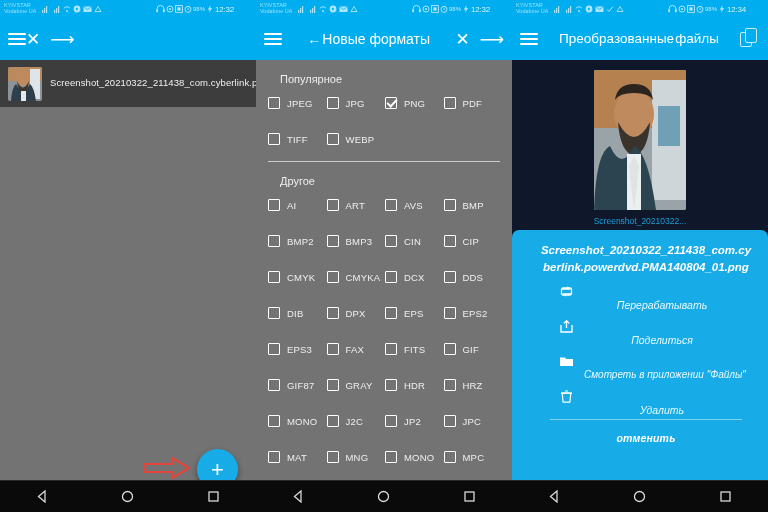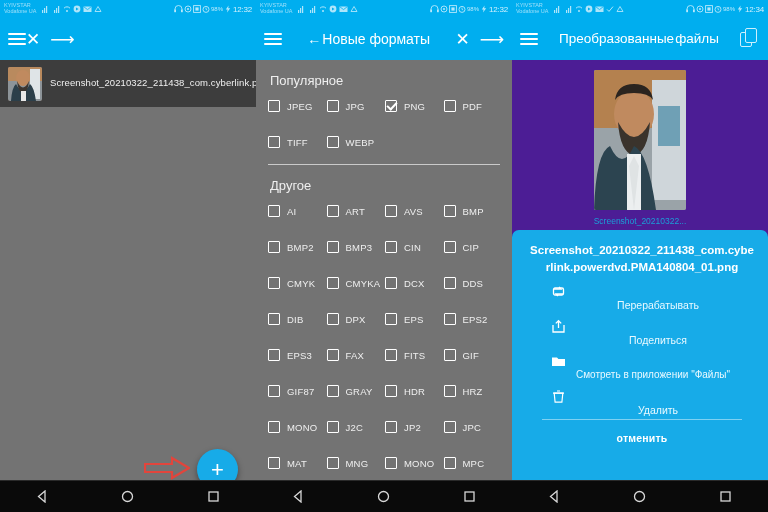--- a/index.html
+++ b/index.html
@@ -13,21 +13,21 @@
   .panel { position: relative; width: 256px; height: 512px; overflow: hidden; background: #737373; }
 
   
   .statusbar {
     height: 18px; background: #00AEEF; color: #cdeffd;
     display: flex; align-items: center; padding: 0 4px;
     font-size: 7px; position: relative;
   }
   .carrier { line-height: 1.05; opacity: .75; font-size: 5.5px; width: 36px; }
   .sb-icons { display: flex; align-items: center; gap: 2px; margin-left: 2px; opacity: .85; }
-  .sb-right { position: absolute; right: 4px; top: 0; height: 18px;
+  .sb-right { position: absolute; right: 22px; top: 0; height: 18px;
               display: flex; align-items: center; gap: 1px; opacity: .9; }
   .clock { font-size: 8px; color: #e8f8ff; letter-spacing: -.2px; }
 
   
   .appbar {
     height: 42px; background: #00AEEF; color: #fff;
     display: flex; align-items: center; padding: 0 8px; position: relative;
   }
   .hamburger { width: 18px; display: flex; flex-direction: column; gap: 3px; cursor: pointer; }
   .hamburger i { display: block; height: 2px; background: #fff; border-radius: 1px; }
@@ -60,48 +60,49 @@
   .fab {
     position: absolute; right: 18px; bottom: 22px; width: 41px; height: 41px;
     border-radius: 50%; background: #17ABE8; color: #fff; cursor: pointer;
     display: flex; align-items: center; justify-content: center;
     font-size: 22px; font-weight: 300; box-shadow: 0 3px 6px rgba(0,0,0,.4);
   }
   .red-arrow { position: absolute; right: 66px; bottom: 32px; width: 46px; height: 24px; }
 
   
   .body2 { height: calc(512px - 18px - 42px); background: #737373; padding: 10px 10px 0 12px; }
-  .sec-title { font-size: 13px; color: #efefef; margin: 3px 0 12px 2px; }
+  .sec-title { font-size: 11px; color: #efefef; margin: 3px 0 12px 12px; }
   .grid3 { display: grid; grid-template-columns: repeat(4, 1fr); row-gap: 24px; }
   .cbx-item { display: flex; align-items: center; gap: 7px; cursor: pointer; }
   .cbx {
     width: 12px; height: 12px; flex: 0 0 12px; border: 1.6px solid #fff; border-radius: 1px;
     background: transparent; position: relative;
   }
   .cbx.checked::after {
     content: ""; position: absolute; left: 2.6px; top: -0.6px; width: 4px; height: 8px;
     border: solid #fff; border-width: 0 2px 2px 0; transform: rotate(43deg);
   }
   .cbx-label { font-size: 9.5px; color: #efefef; letter-spacing: .2px; }
   .divider { height: 1px; background: #d9d9d9; margin: 16px 2px 13px 0; opacity: .85; }
 
   
-  .body3 { height: calc(512px - 18px - 42px); background: #4c1d95; position: relative; padding-top: 10px; }
+  .body3 { height: calc(512px - 18px - 42px); background: #0f172a; position: relative; padding-top: 10px; }
   .thumb-lg {
     width: 92px; height: 140px; margin: 0 auto; border-radius: 2px; overflow: hidden;
     position: relative; background: #8a8f94;
   }
   .thumb-cap {
     text-align: center; font-size: 8.5px; color: #1b9fd8; margin-top: 6px;
     white-space: nowrap; overflow: hidden;
   }
   .sheet {
     position: absolute; left: 0; right: 0; bottom: 0; top: 170px;
     background: #17ABE8; border-top-left-radius: 7px; border-top-right-radius: 7px;
-    padding: 12px 12px 0 16px;
+    padding: 12px 12px 0 24px;
+    font-style: italic;
   }
   .sheet-title {
     color: #fff; font-size: 11.5px; font-weight: bold; text-align: center;
     line-height: 1.45; word-break: break-all; padding: 0 2px;
   }
   .sheet-item {
     display: flex; align-items: center; gap: 10px; height: 35px;
     color: #e9f9ff; font-size: 10.5px; cursor: pointer; padding-left: 22px;
   }
   .sheet-item .si-ico { width: 16px; text-align: center; font-size: 13px; color: #fff; flex: 0 0 16px; }

